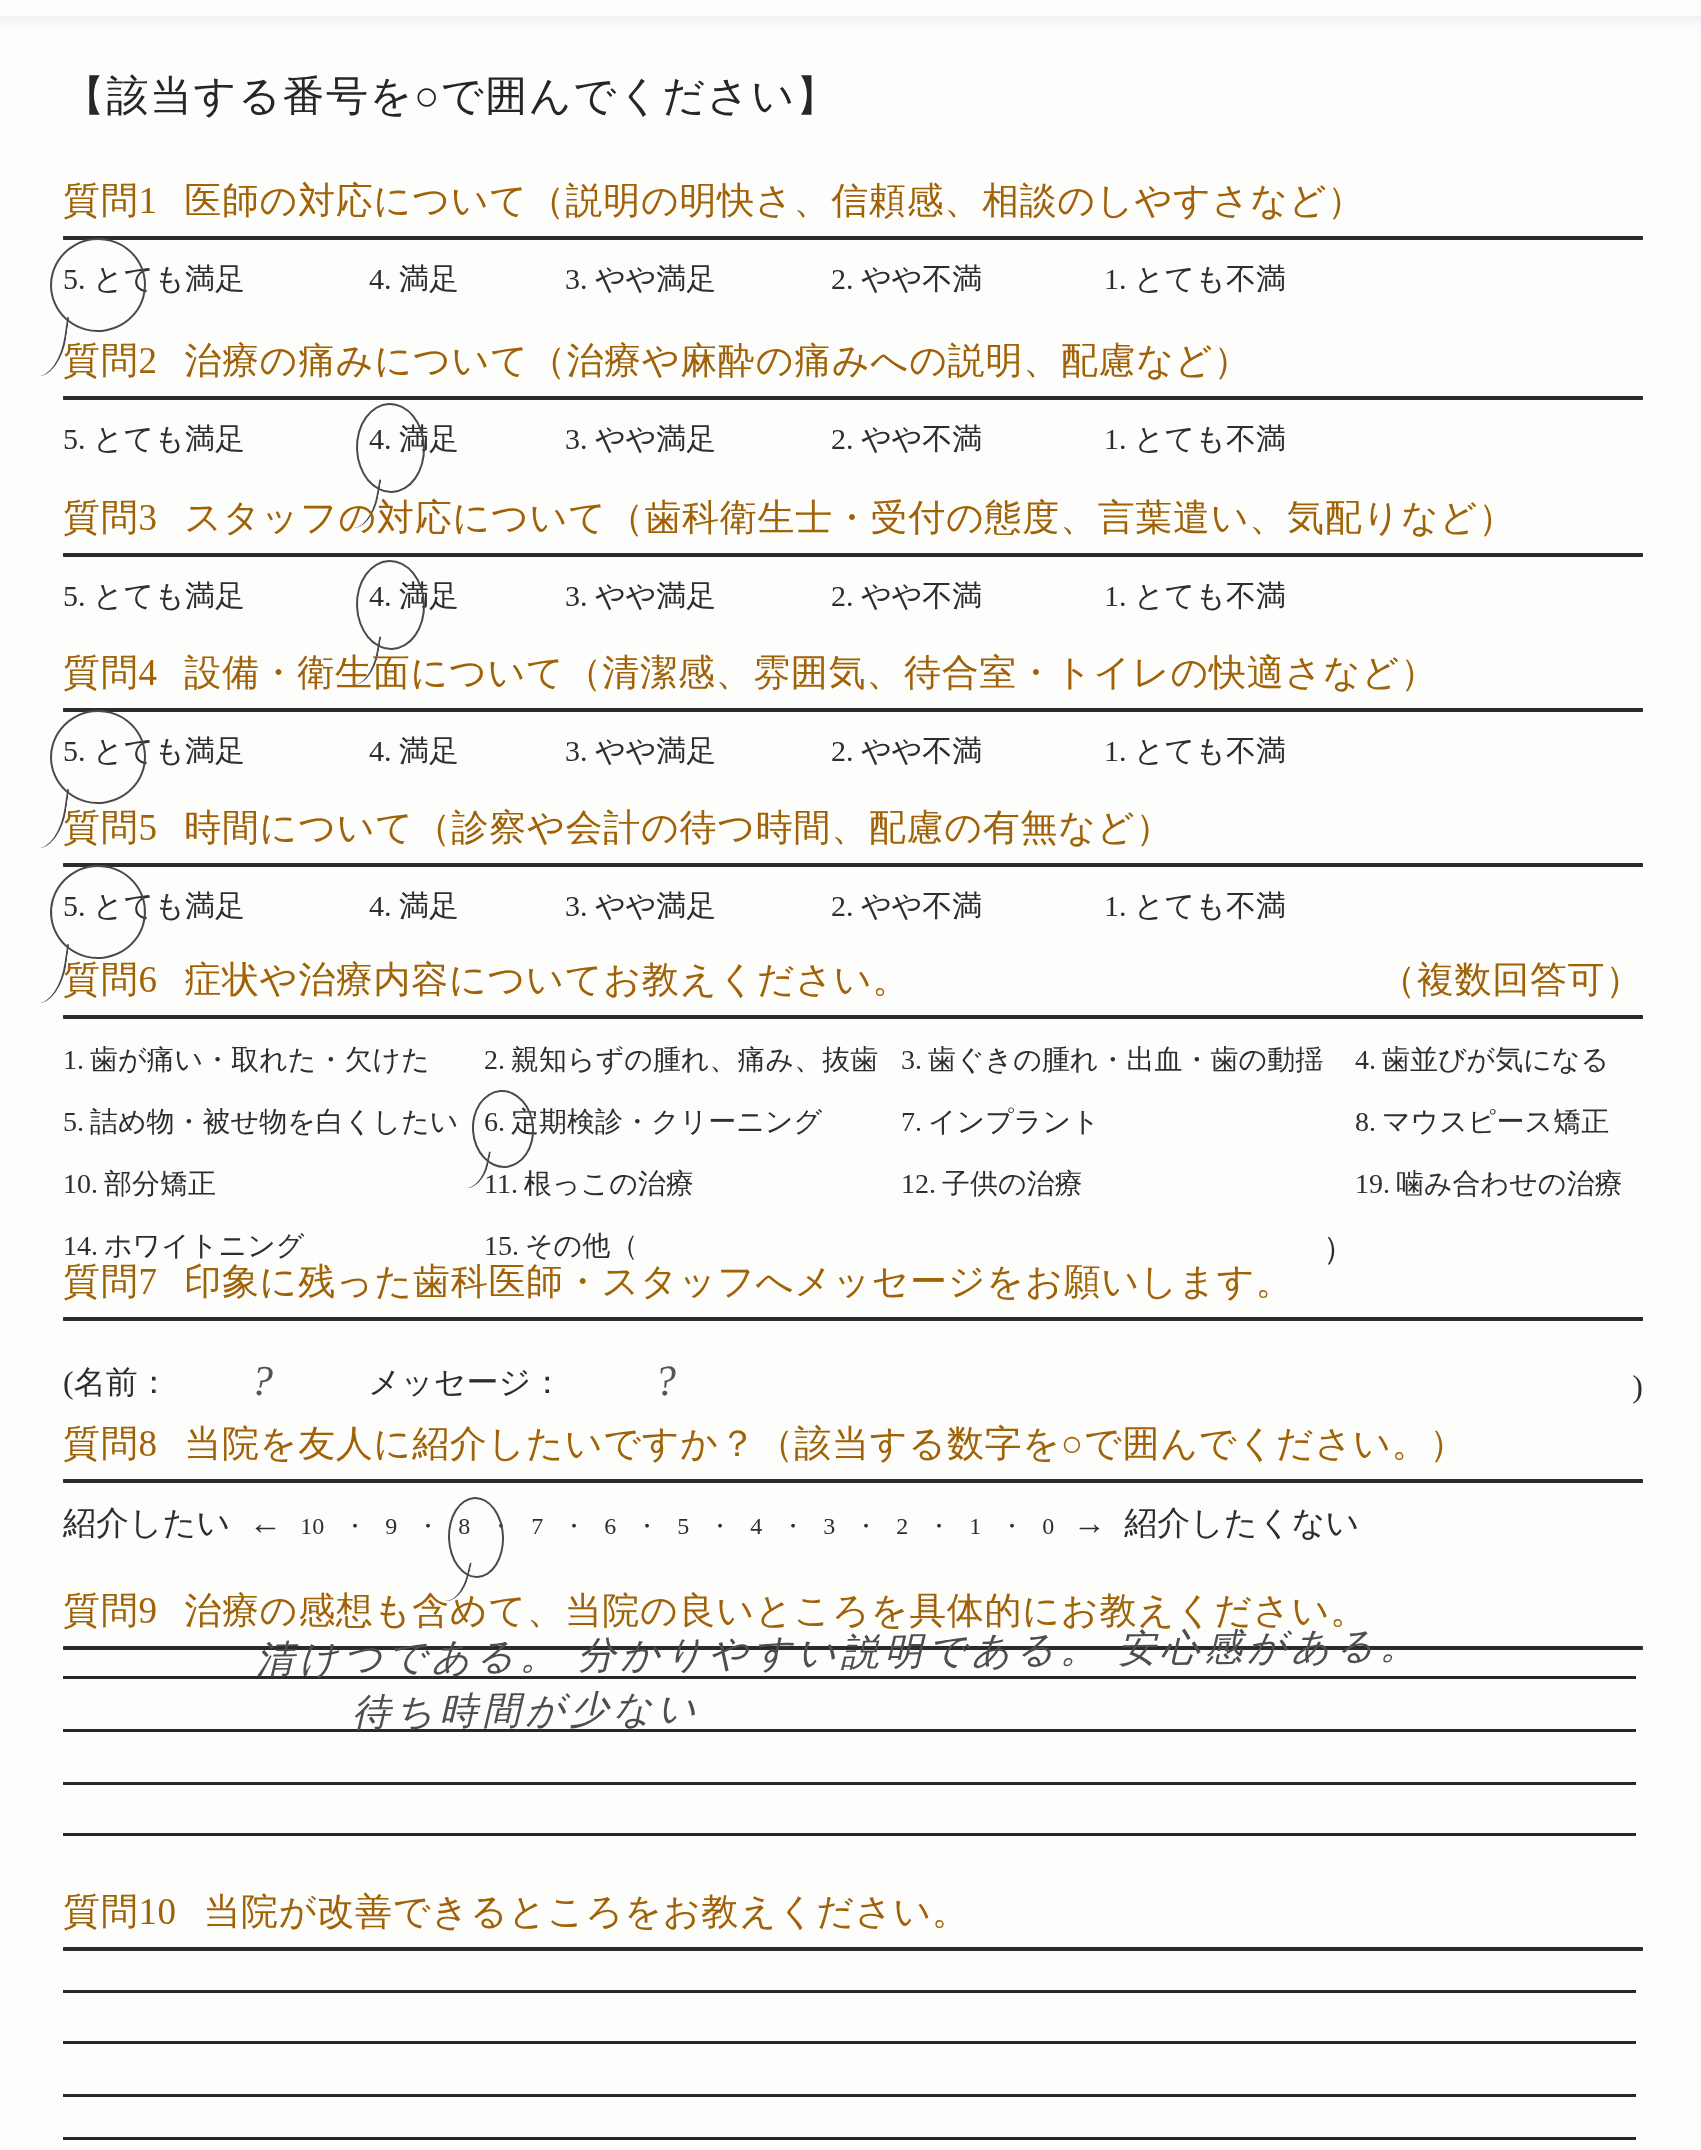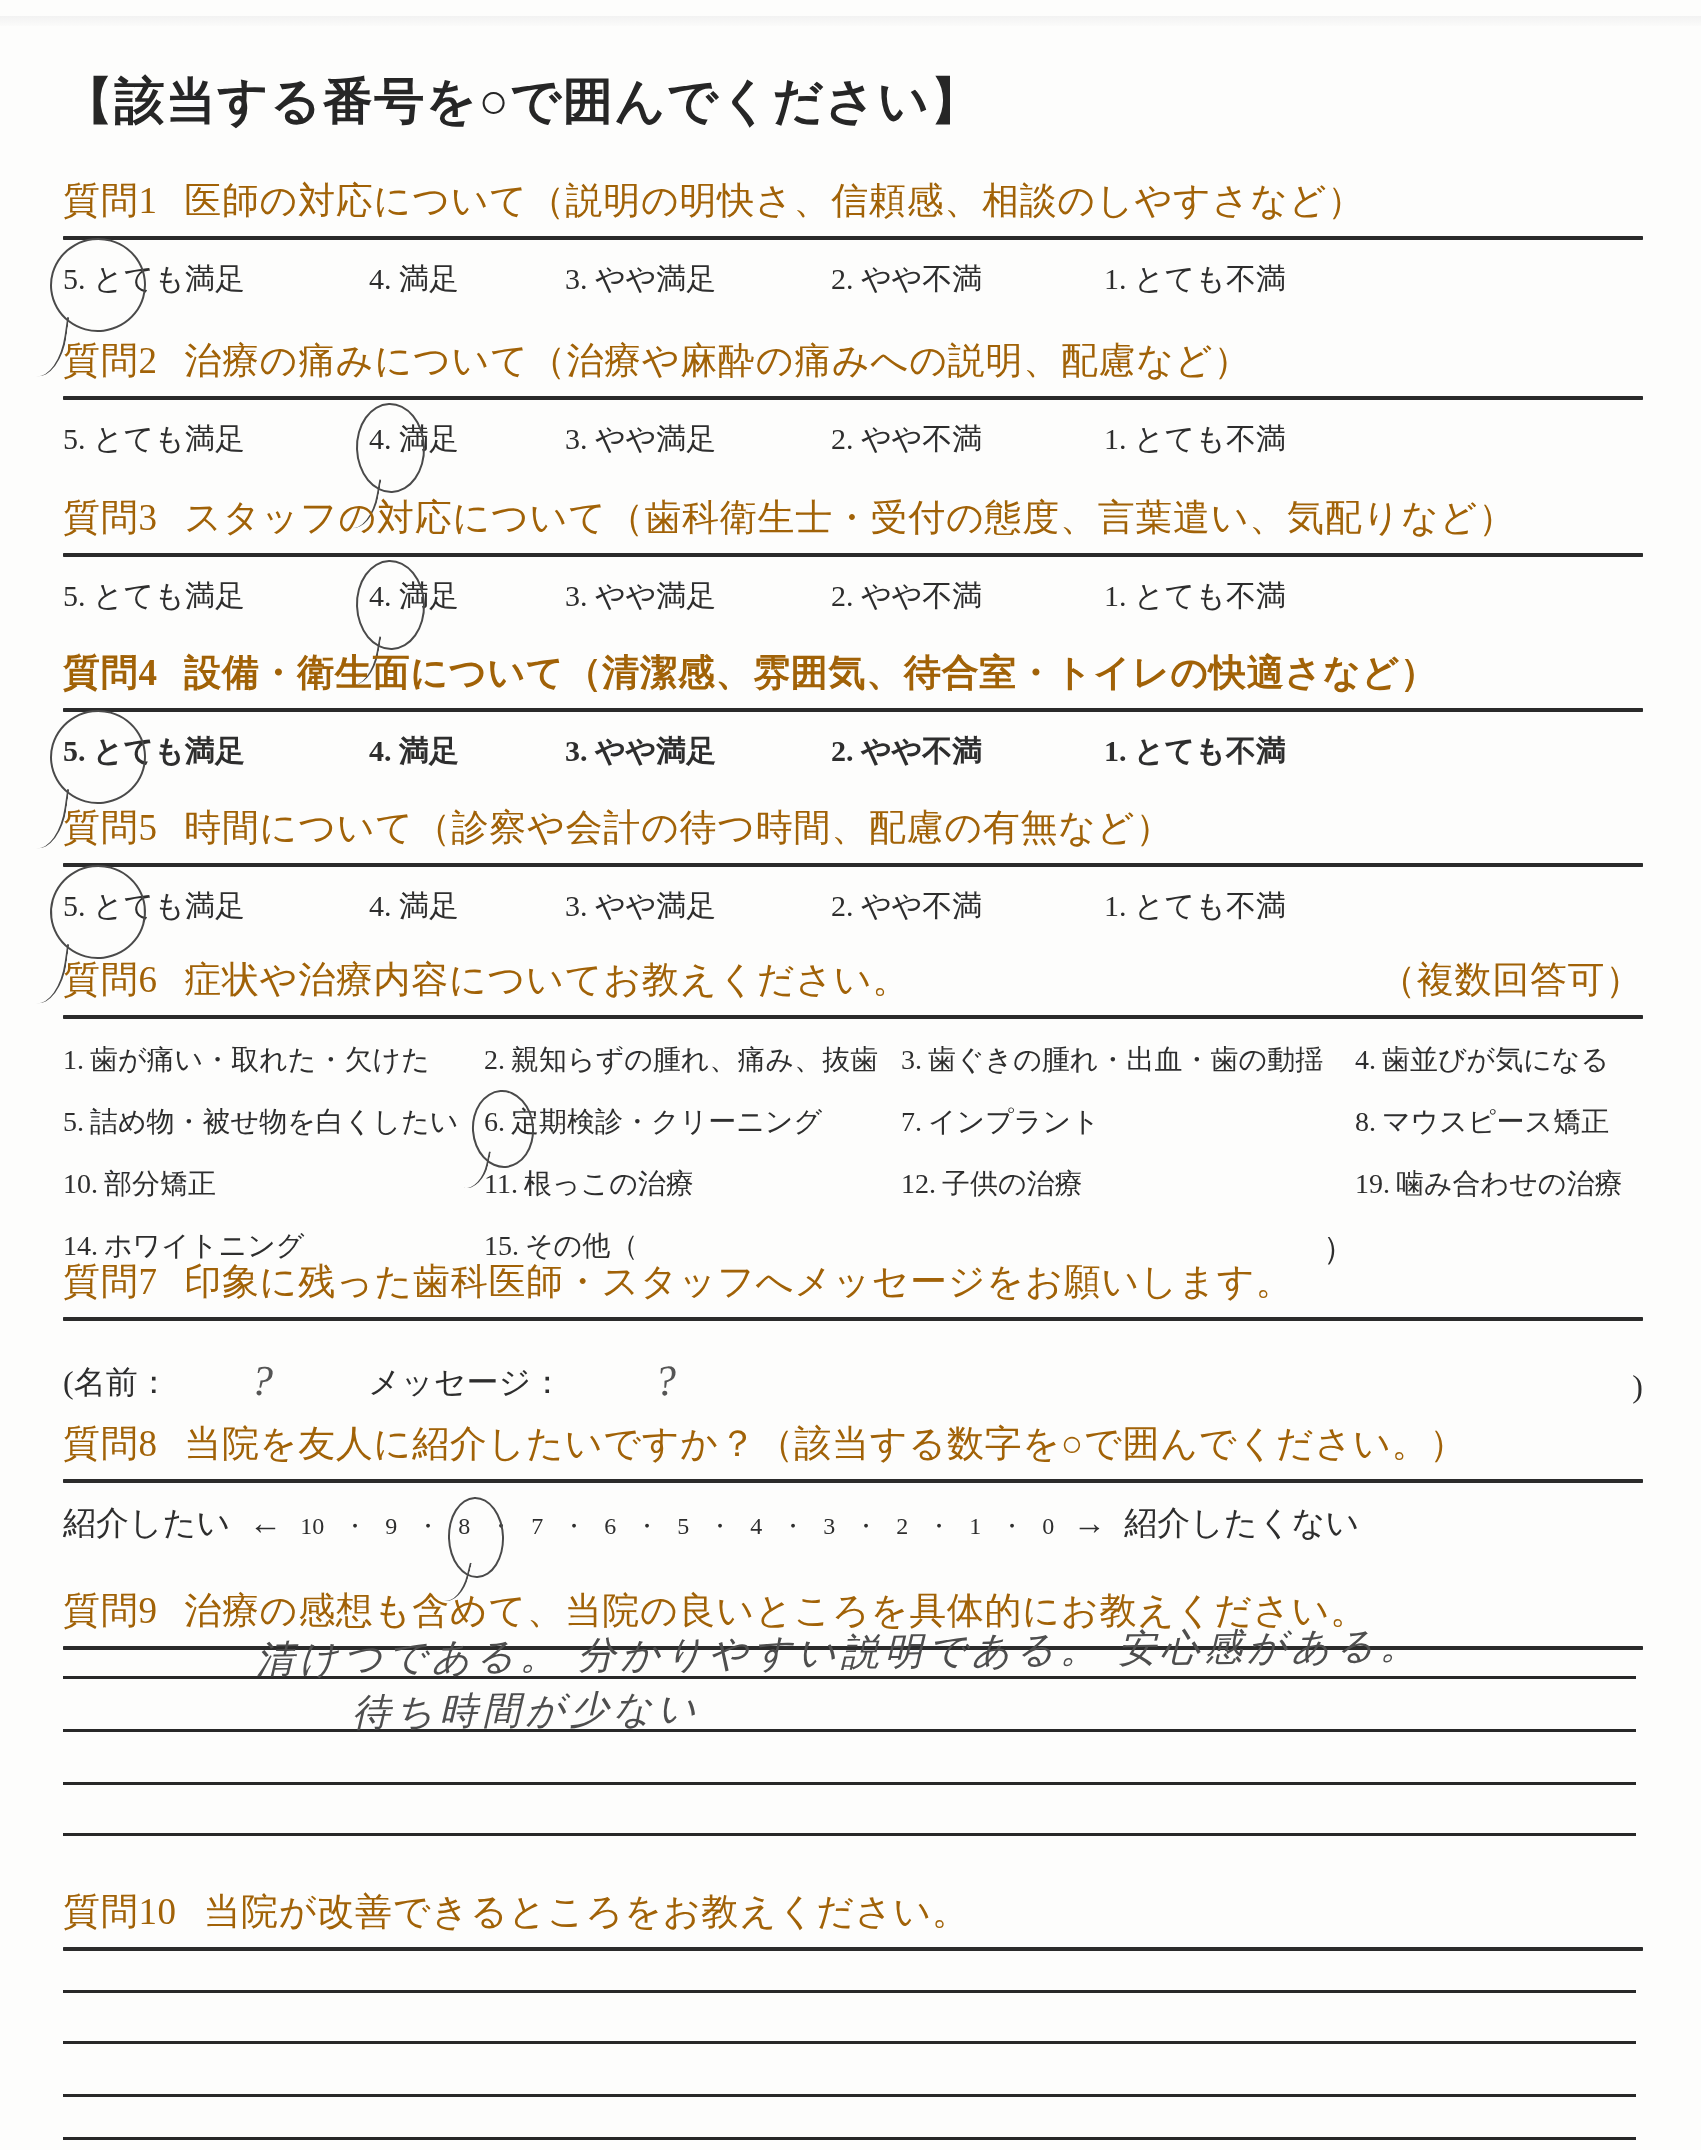--- a/index.html
+++ b/index.html
@@ -7,21 +7,21 @@
     position:relative;
     width:1701px;height:2151px;
     margin:0 auto;
     background:#fdfdfc;
     font-family:"Liberation Serif","DejaVu Serif",serif;
     color:#2e2e2e;
     overflow:hidden;
   }
   .scan-edge{position:absolute;top:16px;left:0;width:100%;height:10.3px;background:linear-gradient(#f2f2f2,#fbfbfa);}
   .section{position:absolute;left:63px;width:1580px;}
-  .form-title{font-size:50px;letter-spacing:1.5px;color:#262626;font-weight:bold;}
+  .form-title{font-size:42px;letter-spacing:1.5px;color:#262626;}
   .q-header{display:flex;align-items:baseline;font-size:37px;letter-spacing:0.7px;color:#a16207;white-space:nowrap;}
   .q-label{margin-right:26.6px;flex:none;}
   .q-note{margin-left:auto;flex:none;}
   .rule{height:3.7px;background:#2b2b2b;margin-top:10.3px;border-radius:0.7px;}
   .sat-row{display:grid;grid-template-columns:306px 196px 266px 273px auto;margin-top:19px;font-size:30px;white-space:nowrap;}
   .opt .num{margin-right:7.4px;}
   .q6-grid{display:grid;grid-template-columns:421px 417px 454px auto;row-gap:24px;margin-top:22px;font-size:28px;white-space:nowrap;}
   .q6-grid .num{margin-right:5.9px;}
   .other-close{text-align:right;font-size:32px;}
   .q7-row{display:flex;align-items:flex-end;margin-top:35px;font-size:32px;}
@@ -99,21 +99,21 @@
     <div class="rule"></div>
     <div class="sat-row">
       <span class="opt"><span class="num">5.</span><span>とても満足</span></span>
       <span class="opt"><span class="num circ c4">4.</span><span>満足</span></span>
       <span class="opt"><span class="num">3.</span><span>やや満足</span></span>
       <span class="opt"><span class="num">2.</span><span>やや不満</span></span>
       <span class="opt"><span class="num">1.</span><span>とても不満</span></span>
     </div>
   </div>
 
-  <div class="section" style="top:648px;font-weight:bold;">
+  <div class="section" style="top:648px;">
     <div class="q-header">
       <span class="q-label">質問4</span>
       <span>設備・衛生面について（清潔感、雰囲気、待合室・トイレの快適さなど）</span>
     </div>
     <div class="rule"></div>
     <div class="sat-row">
       <span class="opt"><span class="num circ c5">5.</span><span>とても満足</span></span>
       <span class="opt"><span class="num">4.</span><span>満足</span></span>
       <span class="opt"><span class="num">3.</span><span>やや満足</span></span>
       <span class="opt"><span class="num">2.</span><span>やや不満</span></span>

